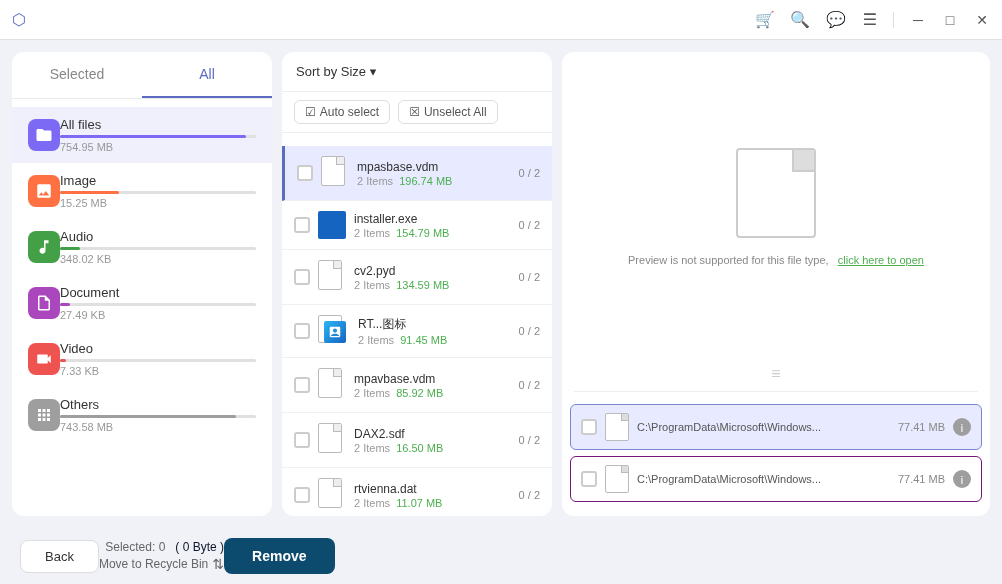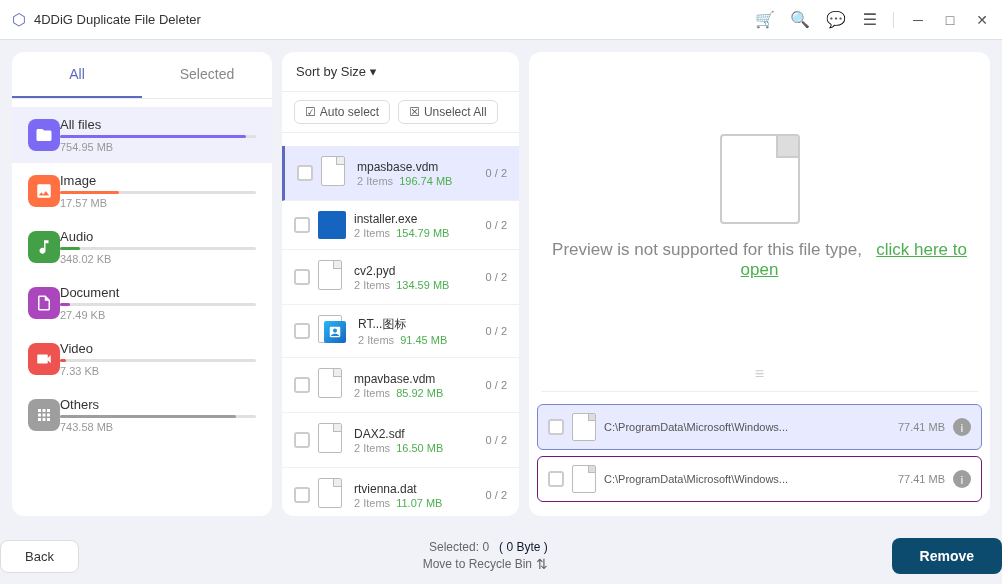--- a/index.html
+++ b/index.html
@@ -147,21 +147,21 @@
       height: 100%;
       border-radius: 2px;
     }
     .cat-size {
       font-size: 11px;
       color: #999;
     }
 
     
     .center-panel {
-      width: 237px;
+      width: 270px;
       background: #ffffff;
       border-radius: 12px;
       display: flex;
       flex-direction: column;
       flex-shrink: 0;
       overflow: hidden;
     }
 
     .center-header {
       padding: 12px 14px;
@@ -318,21 +318,21 @@
       top: 0;
       right: 0;
       width: 20px;
       height: 20px;
       background: #ddd;
       border-left: 2px solid #ccc;
       border-bottom: 2px solid #ccc;
     }
 
     .preview-text {
-      font-size: 17px;
+      font-size: 11px;
       color: #888;
       text-align: center;
     }
     .preview-link {
       color: #4CAF50;
       text-decoration: underline;
       cursor: pointer;
     }
 
     .divider {
@@ -415,22 +415,22 @@
       align-items: center;
       justify-content: center;
       flex-shrink: 0;
       cursor: pointer;
     }
 
     
     .bottom-bar {
       display: flex;
       align-items: center;
-      justify-content: space-between;
-      padding: 10px 0;
+      justify-content: flex-start;
+      padding: 10px 20px;
       background: #f0f2f8;
       flex-shrink: 0;
     }
     .back-btn {
       padding: 8px 24px;
       background: white;
       border: 1px solid #ddd;
       border-radius: 8px;
       font-size: 13px;
       cursor: pointer;
@@ -468,40 +468,39 @@
       font-weight: 600;
       cursor: pointer;
     }
   </style>
 </head>
 <body>
 
 <div class="title-bar">
   <div class="title-bar-left">
     <span style="font-size:16px; color:#5c6bc0;">⬡</span>
-    <span class="title-bar-title">4DDiG Duplicate File Deleter</span>
   </div>
   <div class="title-bar-controls">
     <span class="title-bar-icon">🛒</span>
     <span class="title-bar-icon">🔍</span>
     <span class="title-bar-icon">💬</span>
     <span class="title-bar-icon">☰</span>
     <span style="width:1px; height:16px; background:#ddd; display:inline-block;"></span>
     <span class="title-bar-btn">─</span>
     <span class="title-bar-btn">□</span>
     <span class="title-bar-btn close">✕</span>
   </div>
 </div>
 
 <div class="main-container">
 
   <div class="sidebar">
     <div class="tab-bar">
+      <div class="tab">Selected</div>
       <div class="tab active">All</div>
-      <div class="tab">Selected</div>
     </div>
     <div class="category-list">
 
       <div class="category-item active">
         <div class="cat-icon all">
           <svg width="18" height="18" viewBox="0 0 24 24" fill="white">
               <path d="M20 6h-8l-2-2H4c-1.1 0-2 .9-2 2v12c0 1.1.9 2 2 2h16c1.1 0 2-.9 2-2V8c0-1.1-.9-2-2-2z"></path>
             </svg>
         </div>
         <div class="cat-info">
@@ -517,21 +516,21 @@
         <div class="cat-icon image">
           <svg width="18" height="18" viewBox="0 0 24 24" fill="white">
               <path d="M21 19V5c0-1.1-.9-2-2-2H5c-1.1 0-2 .9-2 2v14c0 1.1.9 2 2 2h14c1.1 0 2-.9 2-2zM8.5 13.5l2.5 3.01L14.5 12l4.5 6H5l3.5-4.5z"></path>
             </svg>
         </div>
         <div class="cat-info">
           <div class="cat-name">Image</div>
           <div class="cat-bar">
             <div class="cat-bar-fill" style="width:30%; background:#ff7043;"></div>
           </div>
-          <div class="cat-size">17.57 MB</div>
+          <div class="cat-size">15.25 MB</div>
         </div>
       </div>
 
       <div class="category-item">
         <div class="cat-icon audio">
           <svg width="18" height="18" viewBox="0 0 24 24" fill="white">
               <path d="M12 3v10.55c-.59-.34-1.27-.55-2-.55-2.21 0-4 1.79-4 4s1.79 4 4 4 4-1.79 4-4V7h4V3h-6z"></path>
             </svg>
         </div>
         <div class="cat-info">

